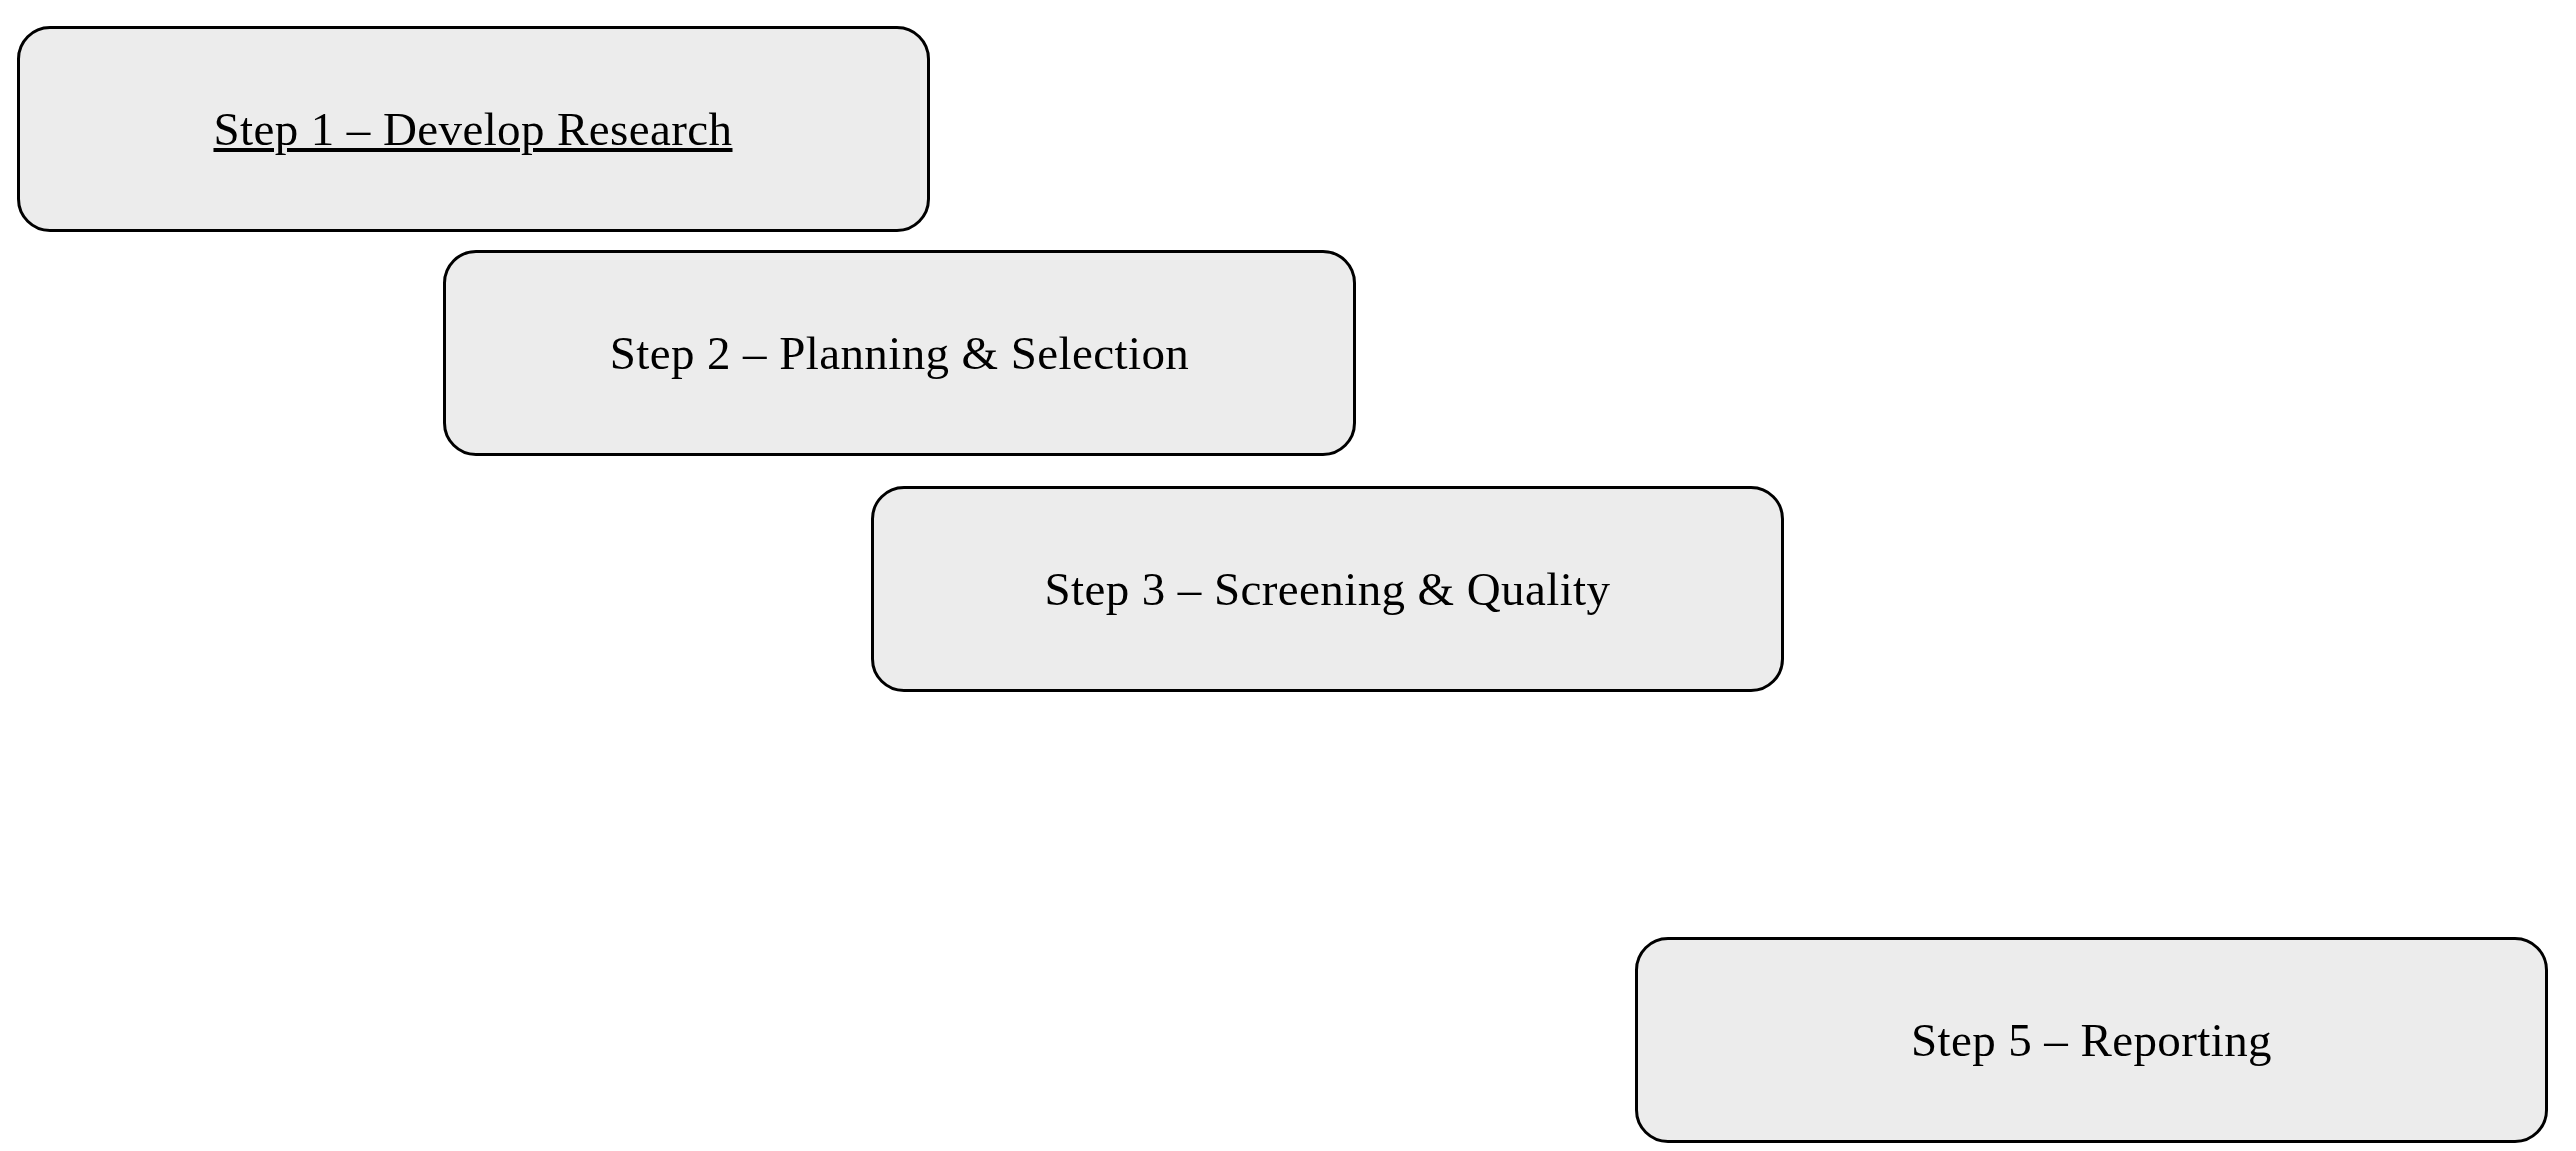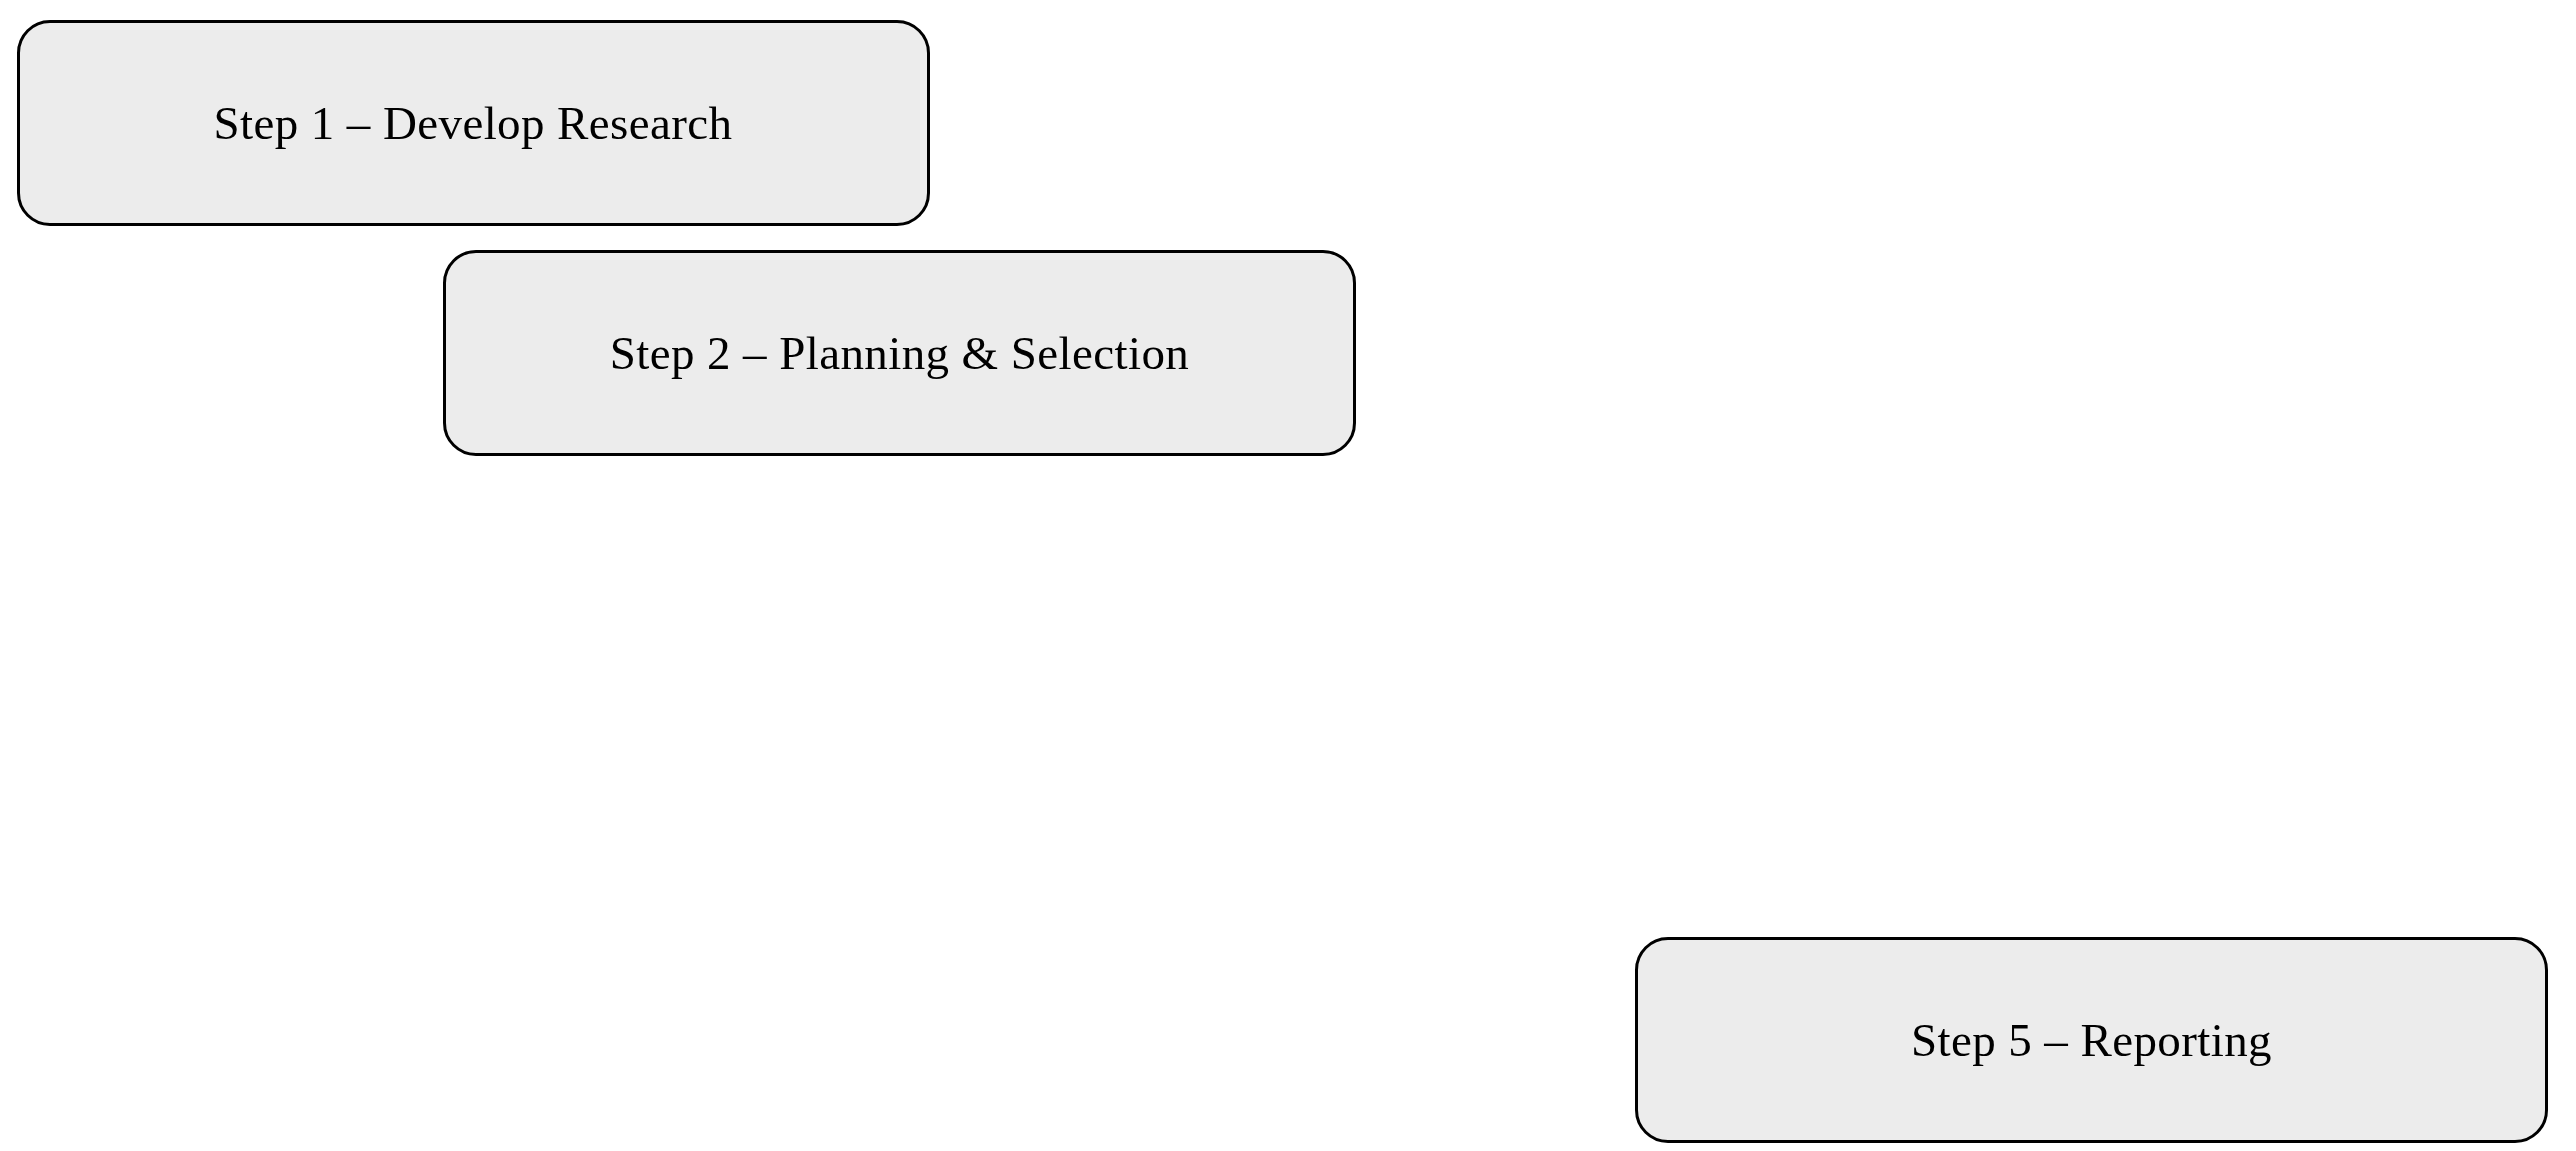--- a/index.html
+++ b/index.html
@@ -30,39 +30,42 @@
     display: flex;
     align-items: center;
     justify-content: center;
   }
   .step-label {
     font-size: 47px;
     color: #000000;
     white-space: nowrap;
     letter-spacing: 0.4px;
   }
-  .step-1 { left: 16.5px;   top: 20px;   }
+  .step-1 { left: 16.5px;   top: 26px; text-decoration: underline;   }
   .step-2 { left: 443px;  top: 250px;  }
   .step-3 { left: 871px; top: 486px;  }
   .step-4 { left: 1237px; top: 713px;  }
   .step-5 { left: 1635px; top: 937px; }
 </style>
 </head>
 <body>
 
 <div class="canvas">
 
   <div class="step-box step-1">
     <span class="step-label">Step 1 – Develop Research</span>
   </div>
 
   <div class="step-box step-2">
     <span class="step-label">Step 2 – Planning &amp; Selection</span>
   </div>
 
+  <div class="step-box step-3">
+    <span class="step-label">Step 3 – Screening &amp; Quality</span>
+  </div>
 
 
   <div class="step-box step-5">
     <span class="step-label">Step 5 – Reporting</span>
   </div>
 
 </div>
 
 
 </body></html>

